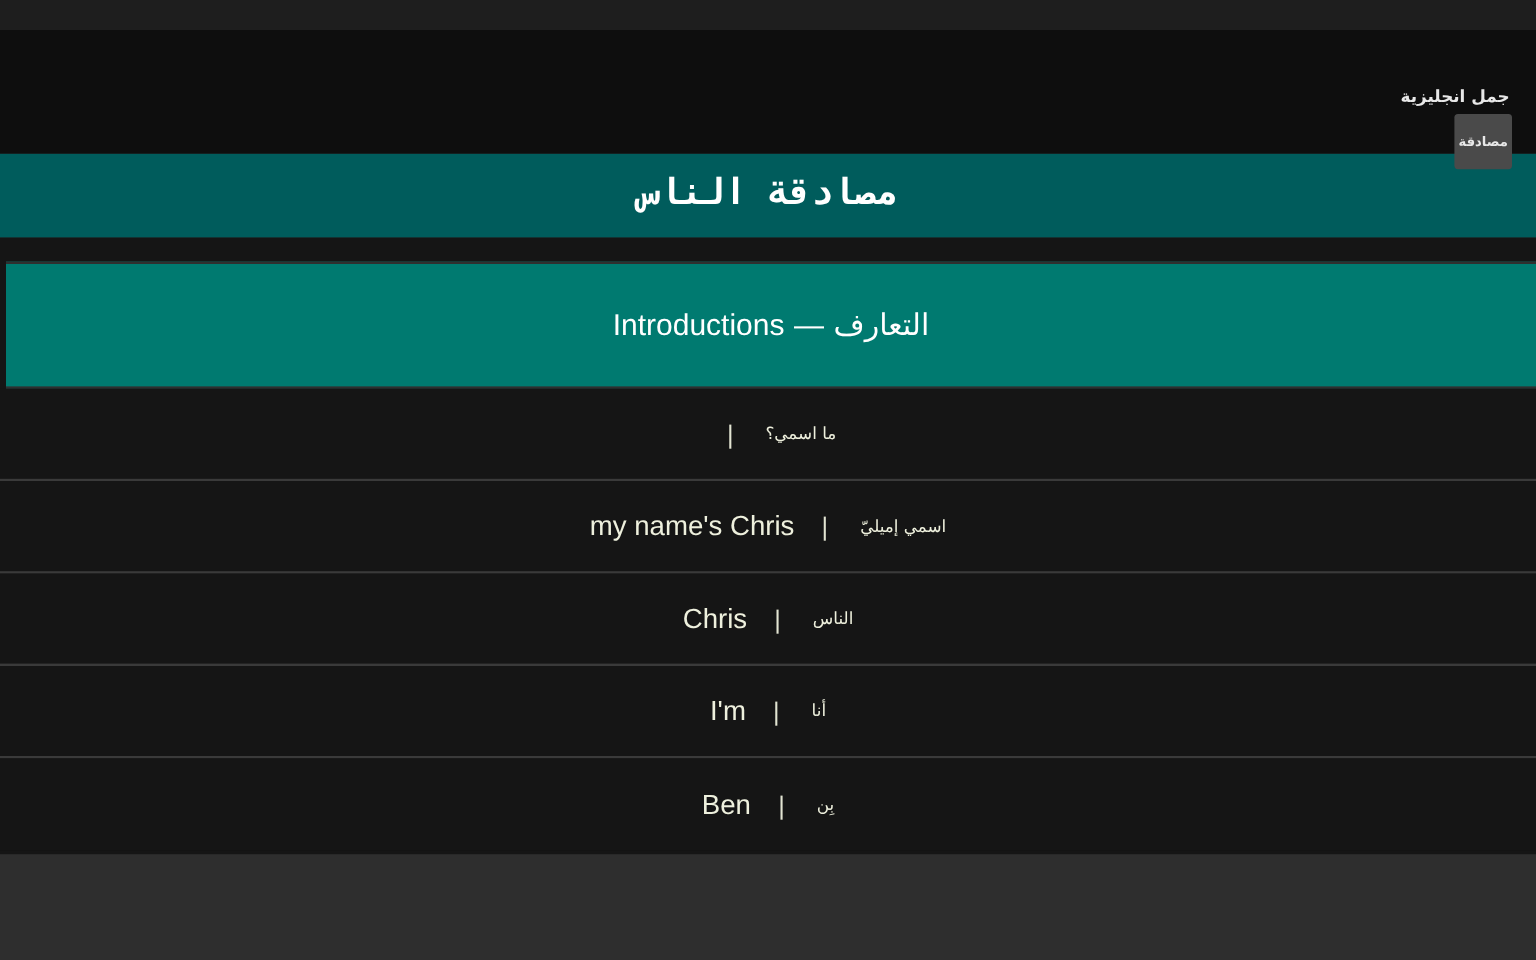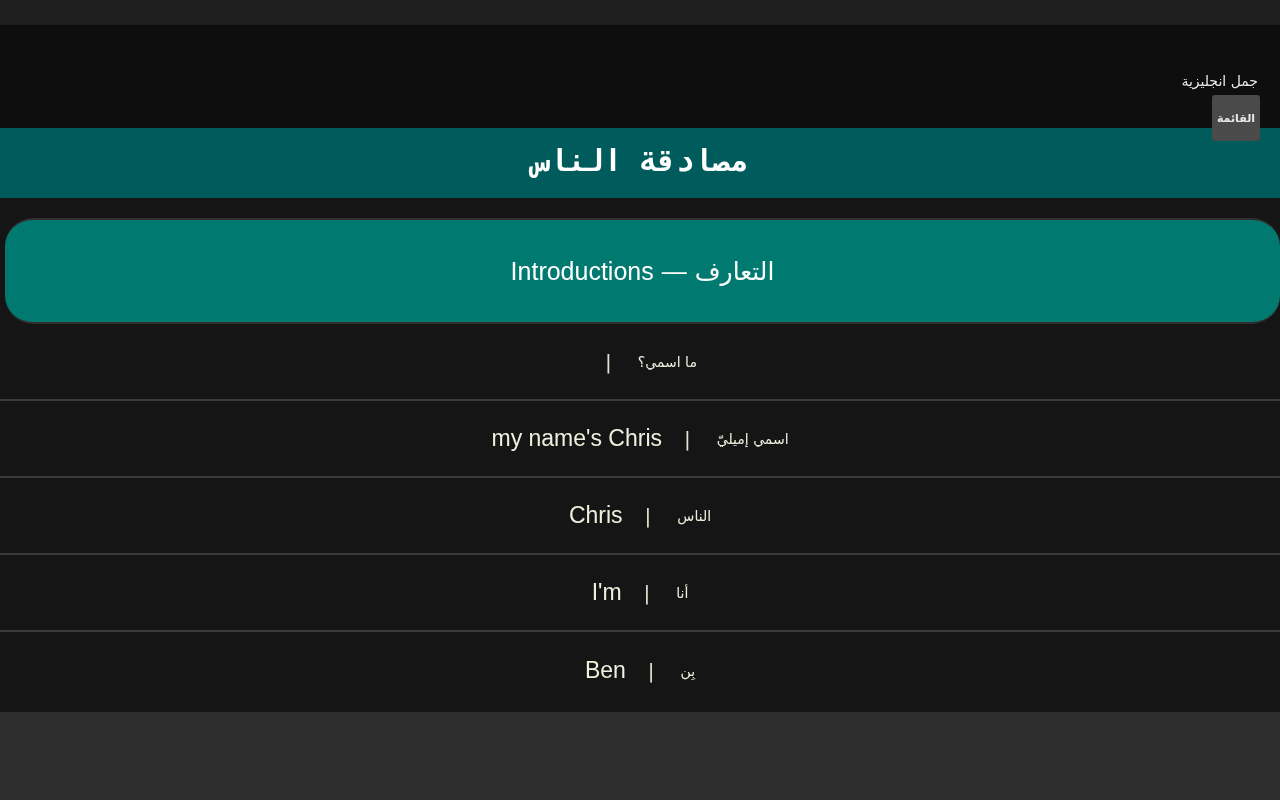--- a/index.html
+++ b/index.html
@@ -37,21 +37,21 @@
     position: relative;
     display: flex;
     align-items: center;
   }
 
   .site-title {
     position: absolute;
     right: 22px;
     top: 49px;
     font-size: 14px;
-    font-weight: normal;
+    font-weight: bold;
     letter-spacing: 0.2px;
     color: #e8e8e8;
     line-height: 1;
   }
 
   .menu-button {
     position: absolute;
     left: 1212px;
     top: 70px;
     width: 48px;
@@ -97,21 +97,20 @@
 
   .section-block {
     margin: 0 0 0 5px;
     height: 106px;
     background: #007a70;
     border-top: 2px solid #2f2f2f;
     border-bottom: 2px solid #2f2f2f;
     display: flex;
     align-items: center;
     justify-content: center;
-    border-radius: 28px;
   }
 
   .section-title {
     font-size: 25px;
     color: #ffffff;
     line-height: 1;
     white-space: nowrap;
     direction: rtl;
   }
 
@@ -178,21 +177,21 @@
 </style>
 </head>
 <body>
 
 <div class="page">
 
   <div class="top-strip"></div>
 
   <div class="site-header">
     <div class="site-title">جمل انجليزية</div>
-    <button class="menu-button">القائمة</button>
+    <button class="menu-button">مصادقة</button>
   </div>
 
   <div class="title-band">
     <h1 class="title-band-text">مصادقة الناس</h1>
   </div>
 
   <div class="content">
 
     <div class="section-block">
       <div class="section-title">

